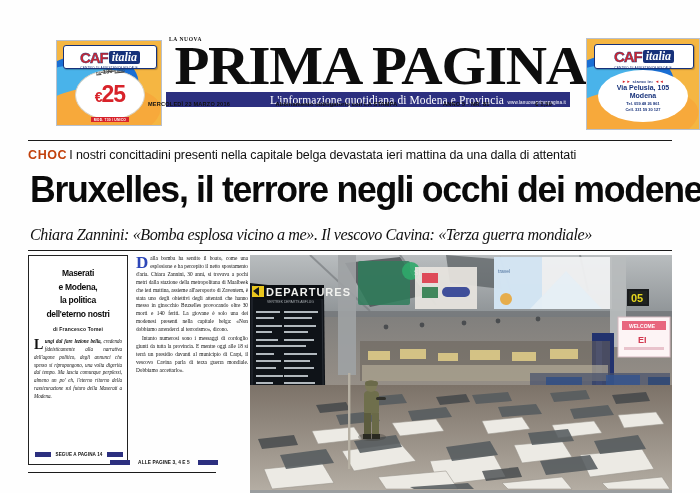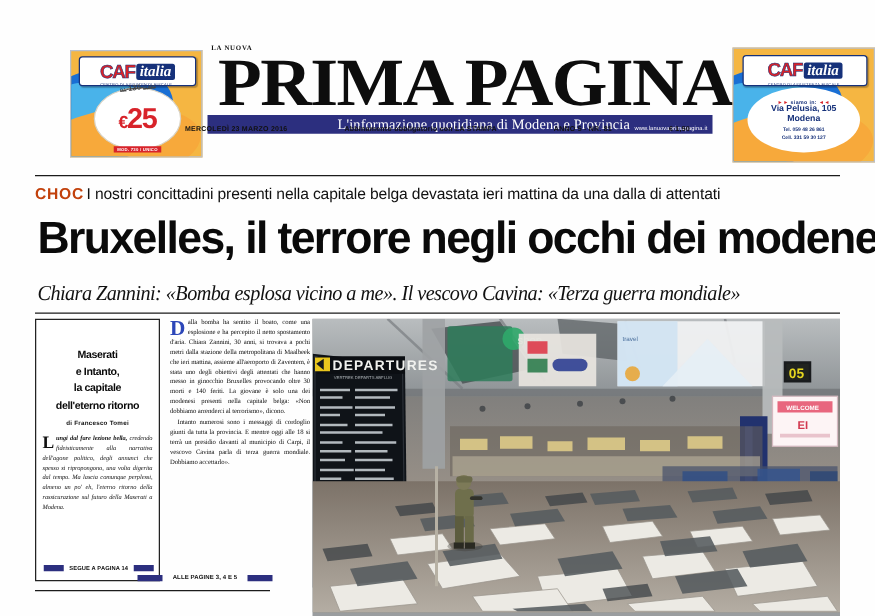--- a/index.html
+++ b/index.html
@@ -333,21 +333,21 @@
     width: 644px; height: 235px;
   }
 
   
   .opinion {
     position: absolute;
     left: 0; top: 0;
     width: 100px; height: 210px;
     border: 1px solid #222;
     box-sizing: border-box;
-    padding: 15px 5px 2px 5px;
+    padding: 5px 5px 2px 5px;
     background: #fff;
     overflow: hidden;
   }
   .opinion-title {
     font-family: "Liberation Sans", sans-serif;
     font-weight: bold;
     font-size: 8.5px;
     line-height: 1.6;
     text-align: center;
     color: #0a0a0a;
@@ -544,23 +544,23 @@
 
   <div class="subhead">Chiara Zannini: «Bomba esplosa vicino a me». Il vescovo Cavina: «Terza guerra mondiale»</div>
 
   <div class="rule-under-sub"></div>
 
   <div class="body-area">
 
     <div class="opinion">
       <div class="opinion-title">
         <div>Maserati</div>
-        <div>e Intanto,</div>
-        <div>la capitale</div>
-        <div>dell'eterno ritorno</div>
+        <div>e Modena,</div>
+        <div>la politica</div>
+        <div>dell'eterno nostri</div>
       </div>
       <div class="opinion-byline">di Francesco Tomei</div>
       <div class="opinion-text">
         <span class="dropcap">L</span><span class="lead">ungi dal fare lezione bella,</span>
         <span>credendo fideisticamente alla narrativa dell'agone politico, degli annunci che spesso si ripropongono, una volta digerita dal tempo. Ma lascia comunque perplessi, almeno un po' eh, l'eterno ritorno della rassicurazione sul futuro della Maserati a Modena.</span>
       </div>
       <div class="segue">
         <span class="blk"></span>
         <span class="txt">SEGUE A PAGINA 14</span>
         <span class="blk"></span>

